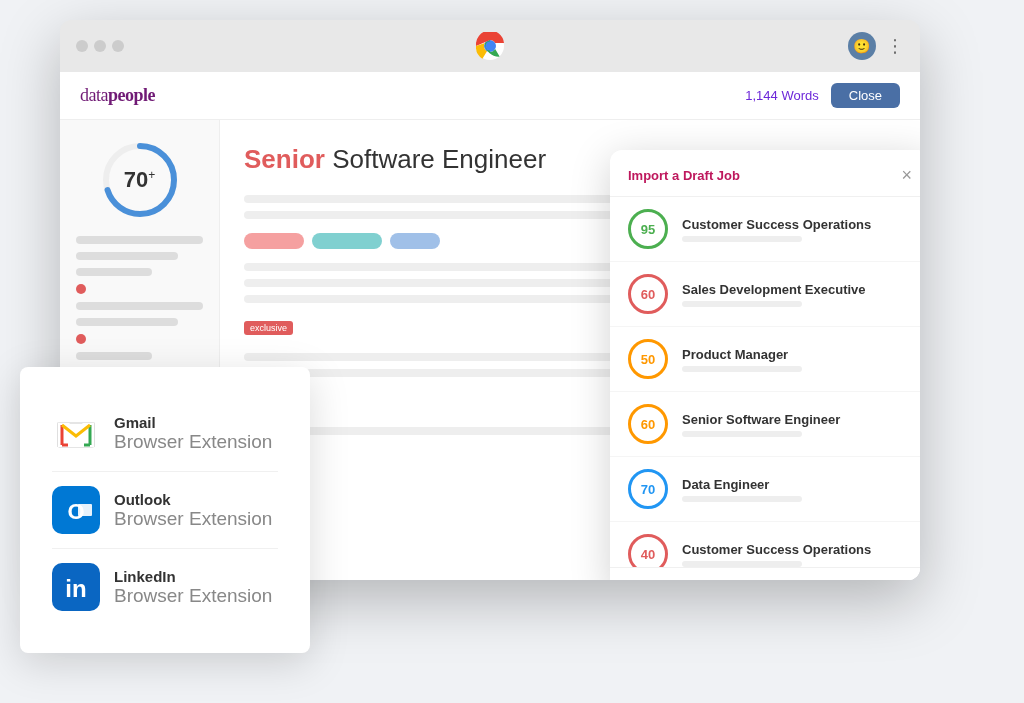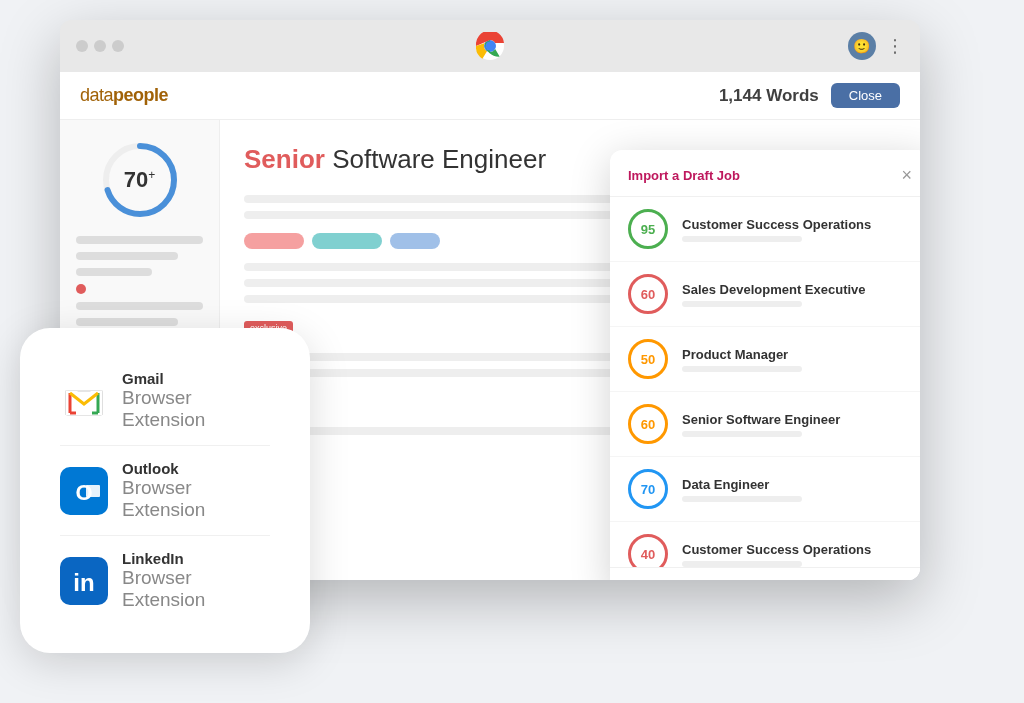--- a/index.html
+++ b/index.html
@@ -93,39 +93,40 @@
       border-bottom: 1px solid #eee;
       padding: 10px 20px;
       display: flex;
       align-items: center;
       justify-content: space-between;
       height: 48px;
     }
 
     .app-logo {
       font-size: 18px;
-      color: #a16207;
+      color: #701a75;
       font-weight: 400;
       letter-spacing: -0.5px;
+      font-family: Liberation Serif, serif;
     }
 
     .app-logo span {
       font-weight: 700;
     }
 
     .app-header-right {
       display: flex;
       align-items: center;
       gap: 12px;
     }
 
     .word-count {
-      color: #404040;
-      font-size: 17px;
-      font-weight: 700;
+      color: #6d28d9;
+      font-size: 13px;
+      font-weight: 400;
     }
 
     .close-btn {
       background: #4a6fa5;
       color: white;
       border: none;
       border-radius: 6px;
       padding: 5px 18px;
       font-size: 13px;
       cursor: pointer;
@@ -366,23 +367,23 @@
       align-items: center;
       justify-content: space-between;
       padding: 12px 18px;
       border-top: 1px solid #f0f0f0;
     }
 
     
     .extension-card {
       position: absolute;
       background: white;
-      border-radius: 30px;
+      border-radius: 8px;
       box-shadow: 0 10px 40px rgba(0,0,0,0.15);
-      padding: 28px 40px;
+      padding: 28px 32px;
       z-index: 20;
     }
 
     .extension-card {
       bottom: 50px;
       left: 20px;
       width: 290px;
     }
 
     .extension-item {

